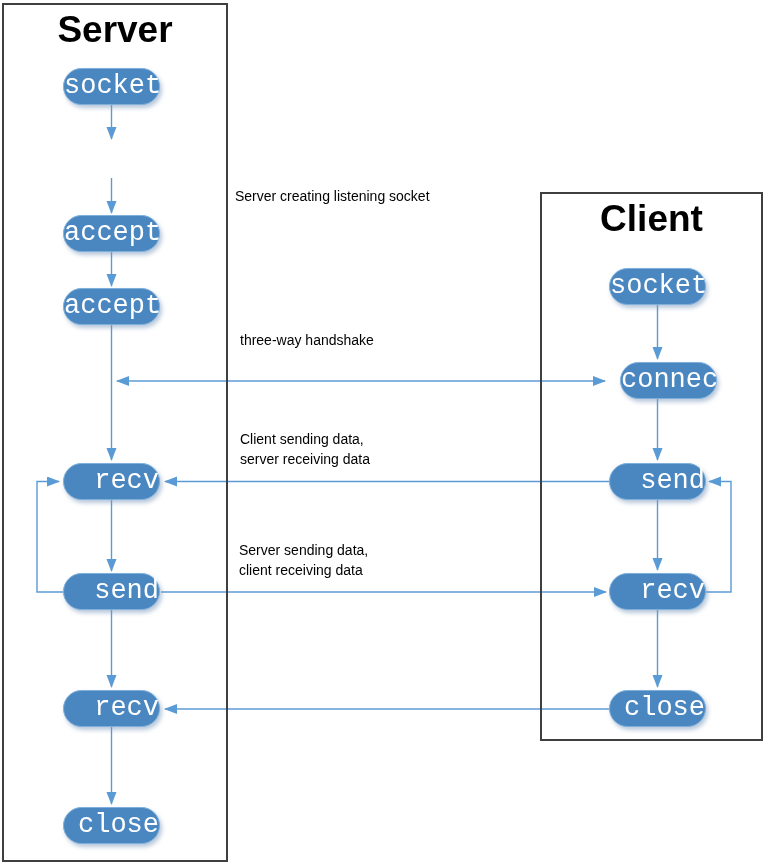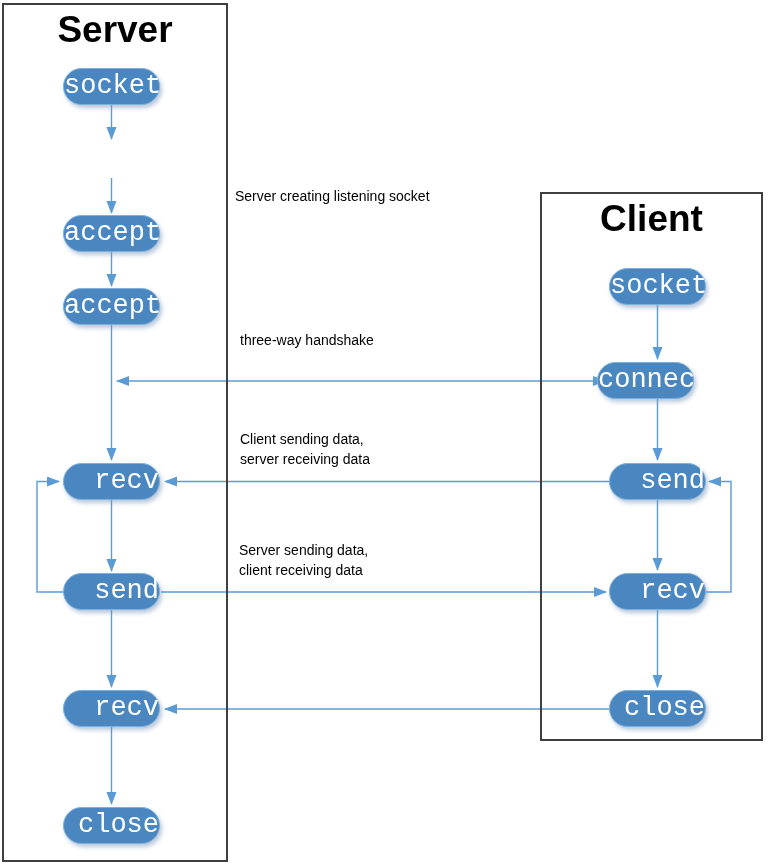--- a/index.html
+++ b/index.html
@@ -117,21 +117,21 @@
 
   <div class="pill" style="left:63px; top:68px;">socket</div>
   <div class="pill" style="left:63px; top:215px;">accept</div>
   <div class="pill" style="left:63px; top:288px;">accept</div>
   <div class="pill" style="left:63px; top:463px;">recv</div>
   <div class="pill" style="left:63px; top:573px;">send</div>
   <div class="pill" style="left:63px; top:690px;">recv</div>
   <div class="pill" style="left:63px; top:807px;">close</div>
 
   <div class="pill" style="left:609px; top:268px;">socket</div>
-  <div class="pill" style="left:597px; top:362px;">connect</div>
+  <div class="pill" style="left:620px; top:362px;">connect</div>
   <div class="pill" style="left:609px; top:463px;">send</div>
   <div class="pill" style="left:609px; top:573px;">recv</div>
   <div class="pill" style="left:609px; top:690px;">close</div>
 
   <div class="msg" style="left:235px; top:186px; width:295px;">
     <div>Server creating listening socket</div>
   </div>
   <div class="msg" style="left:240px; top:330px; width:280px;">
     <div>three-way handshake</div>
   </div>

